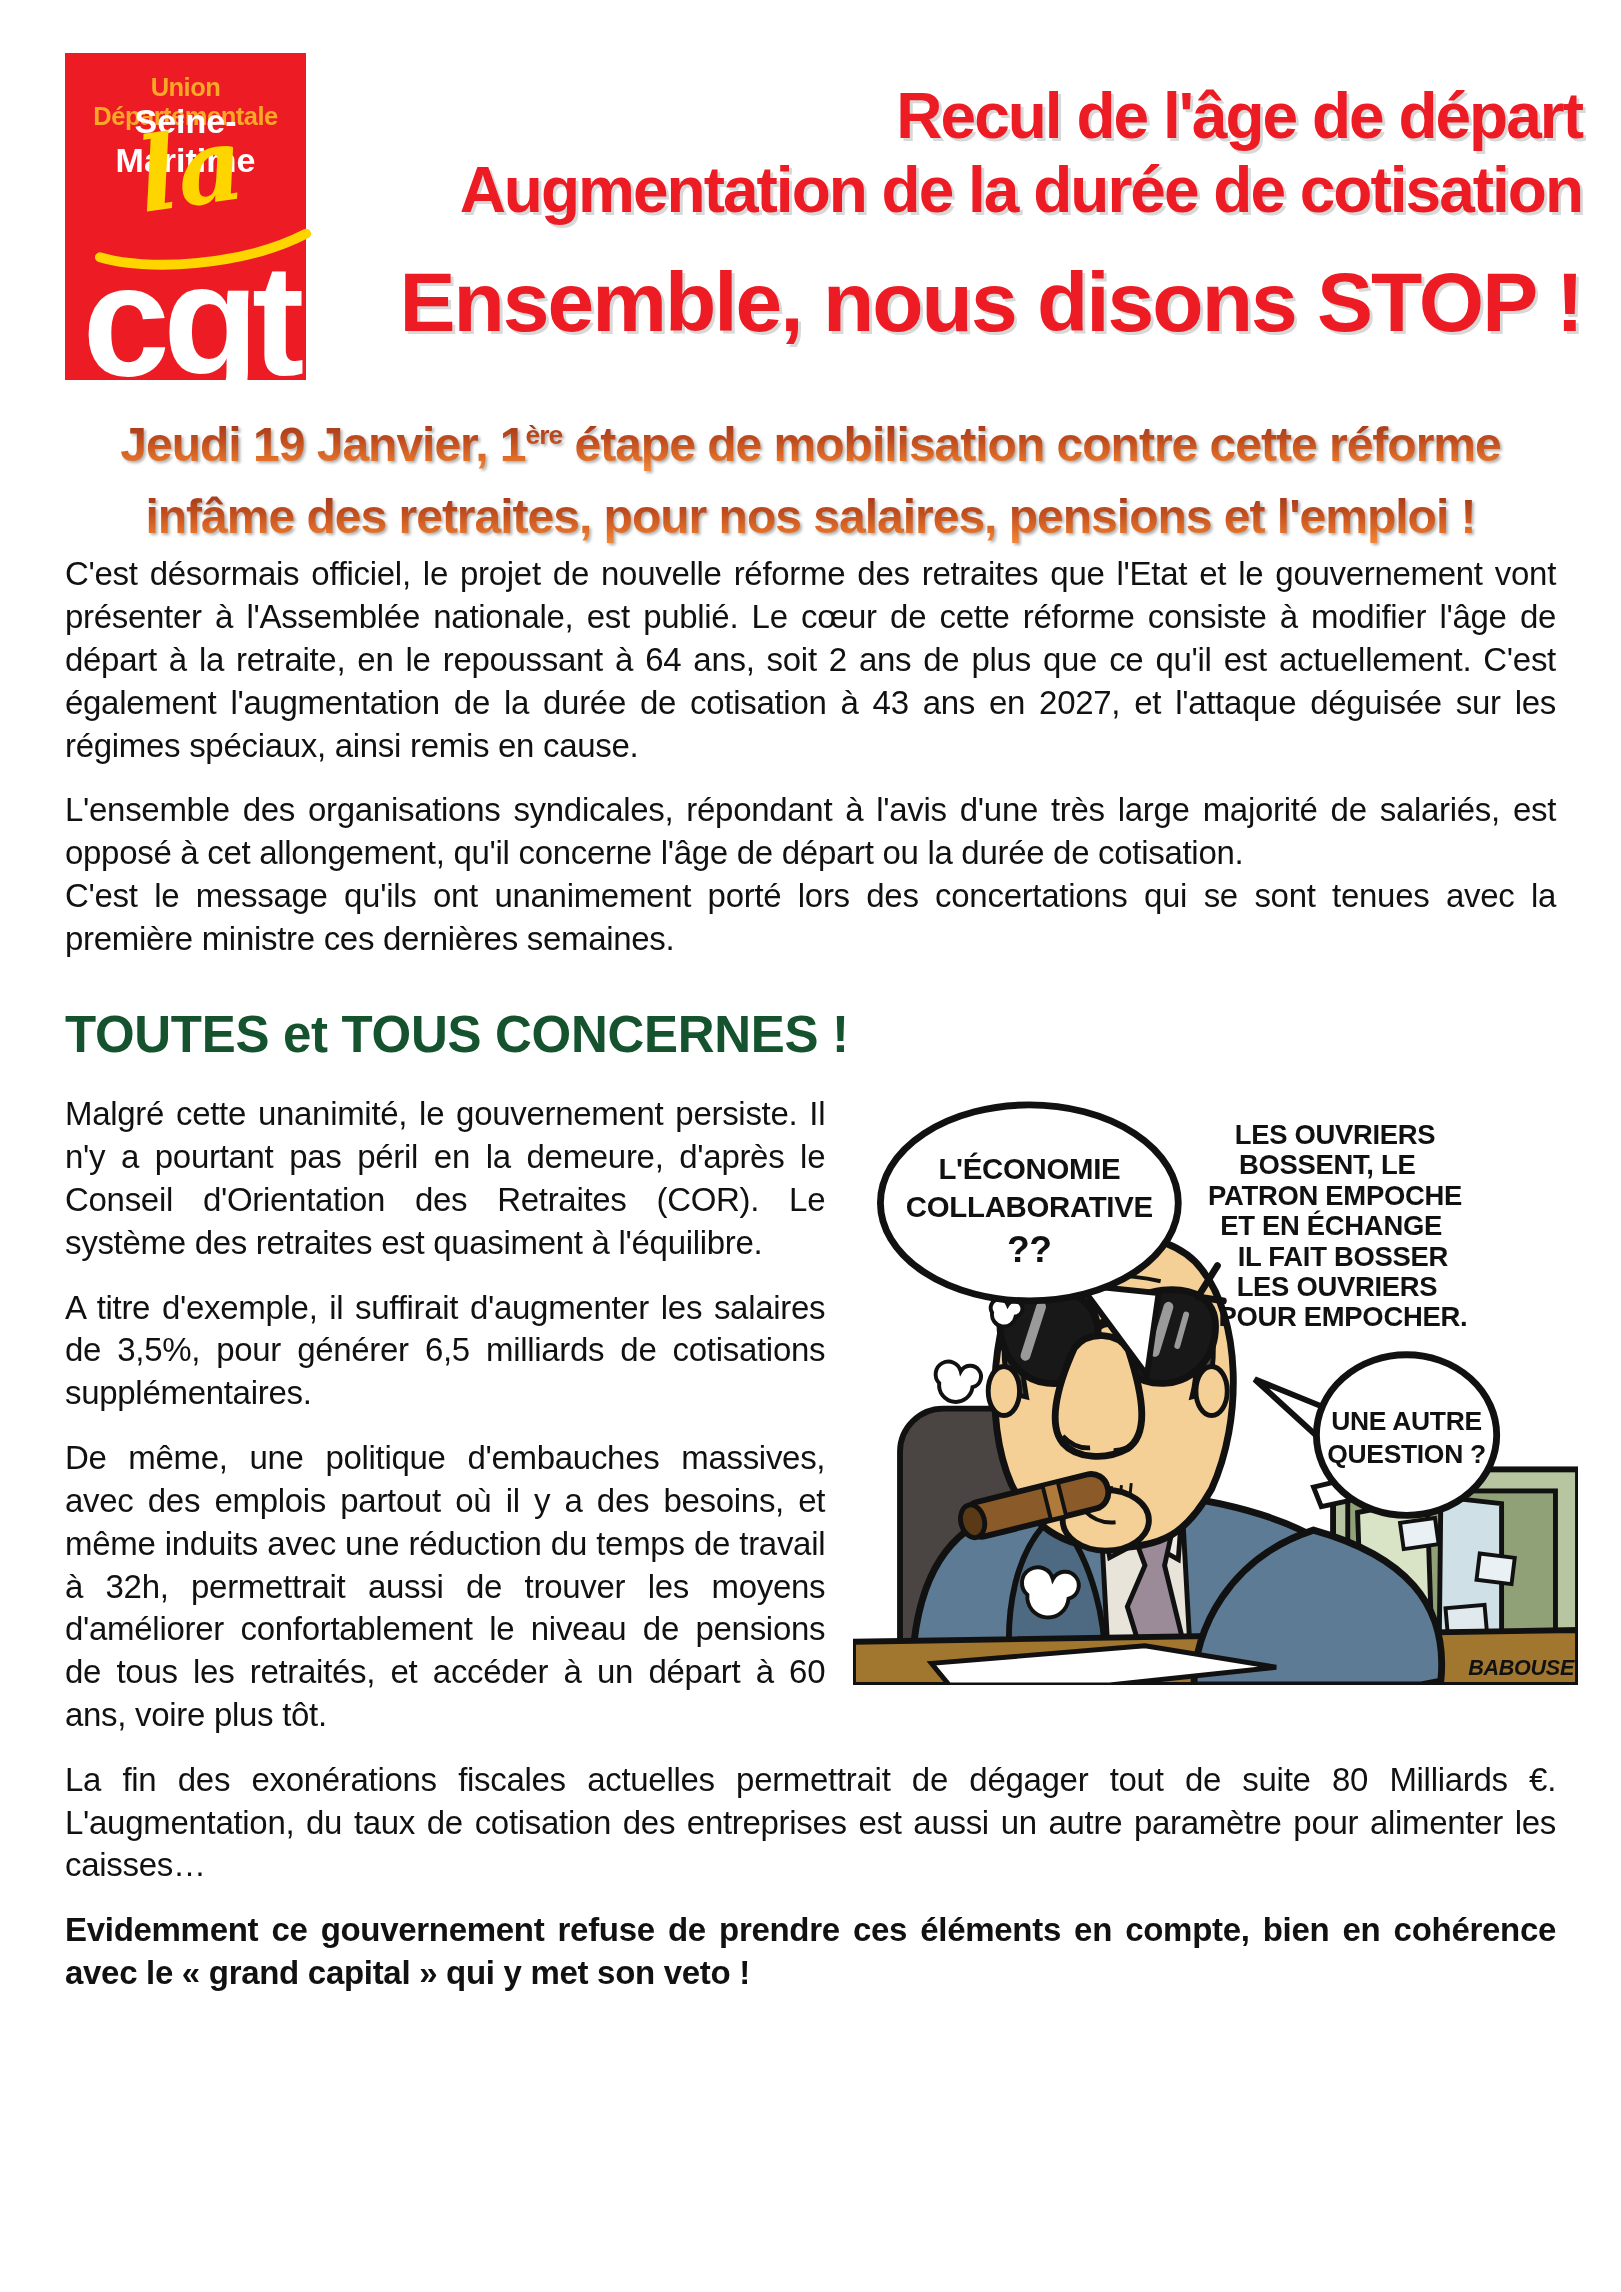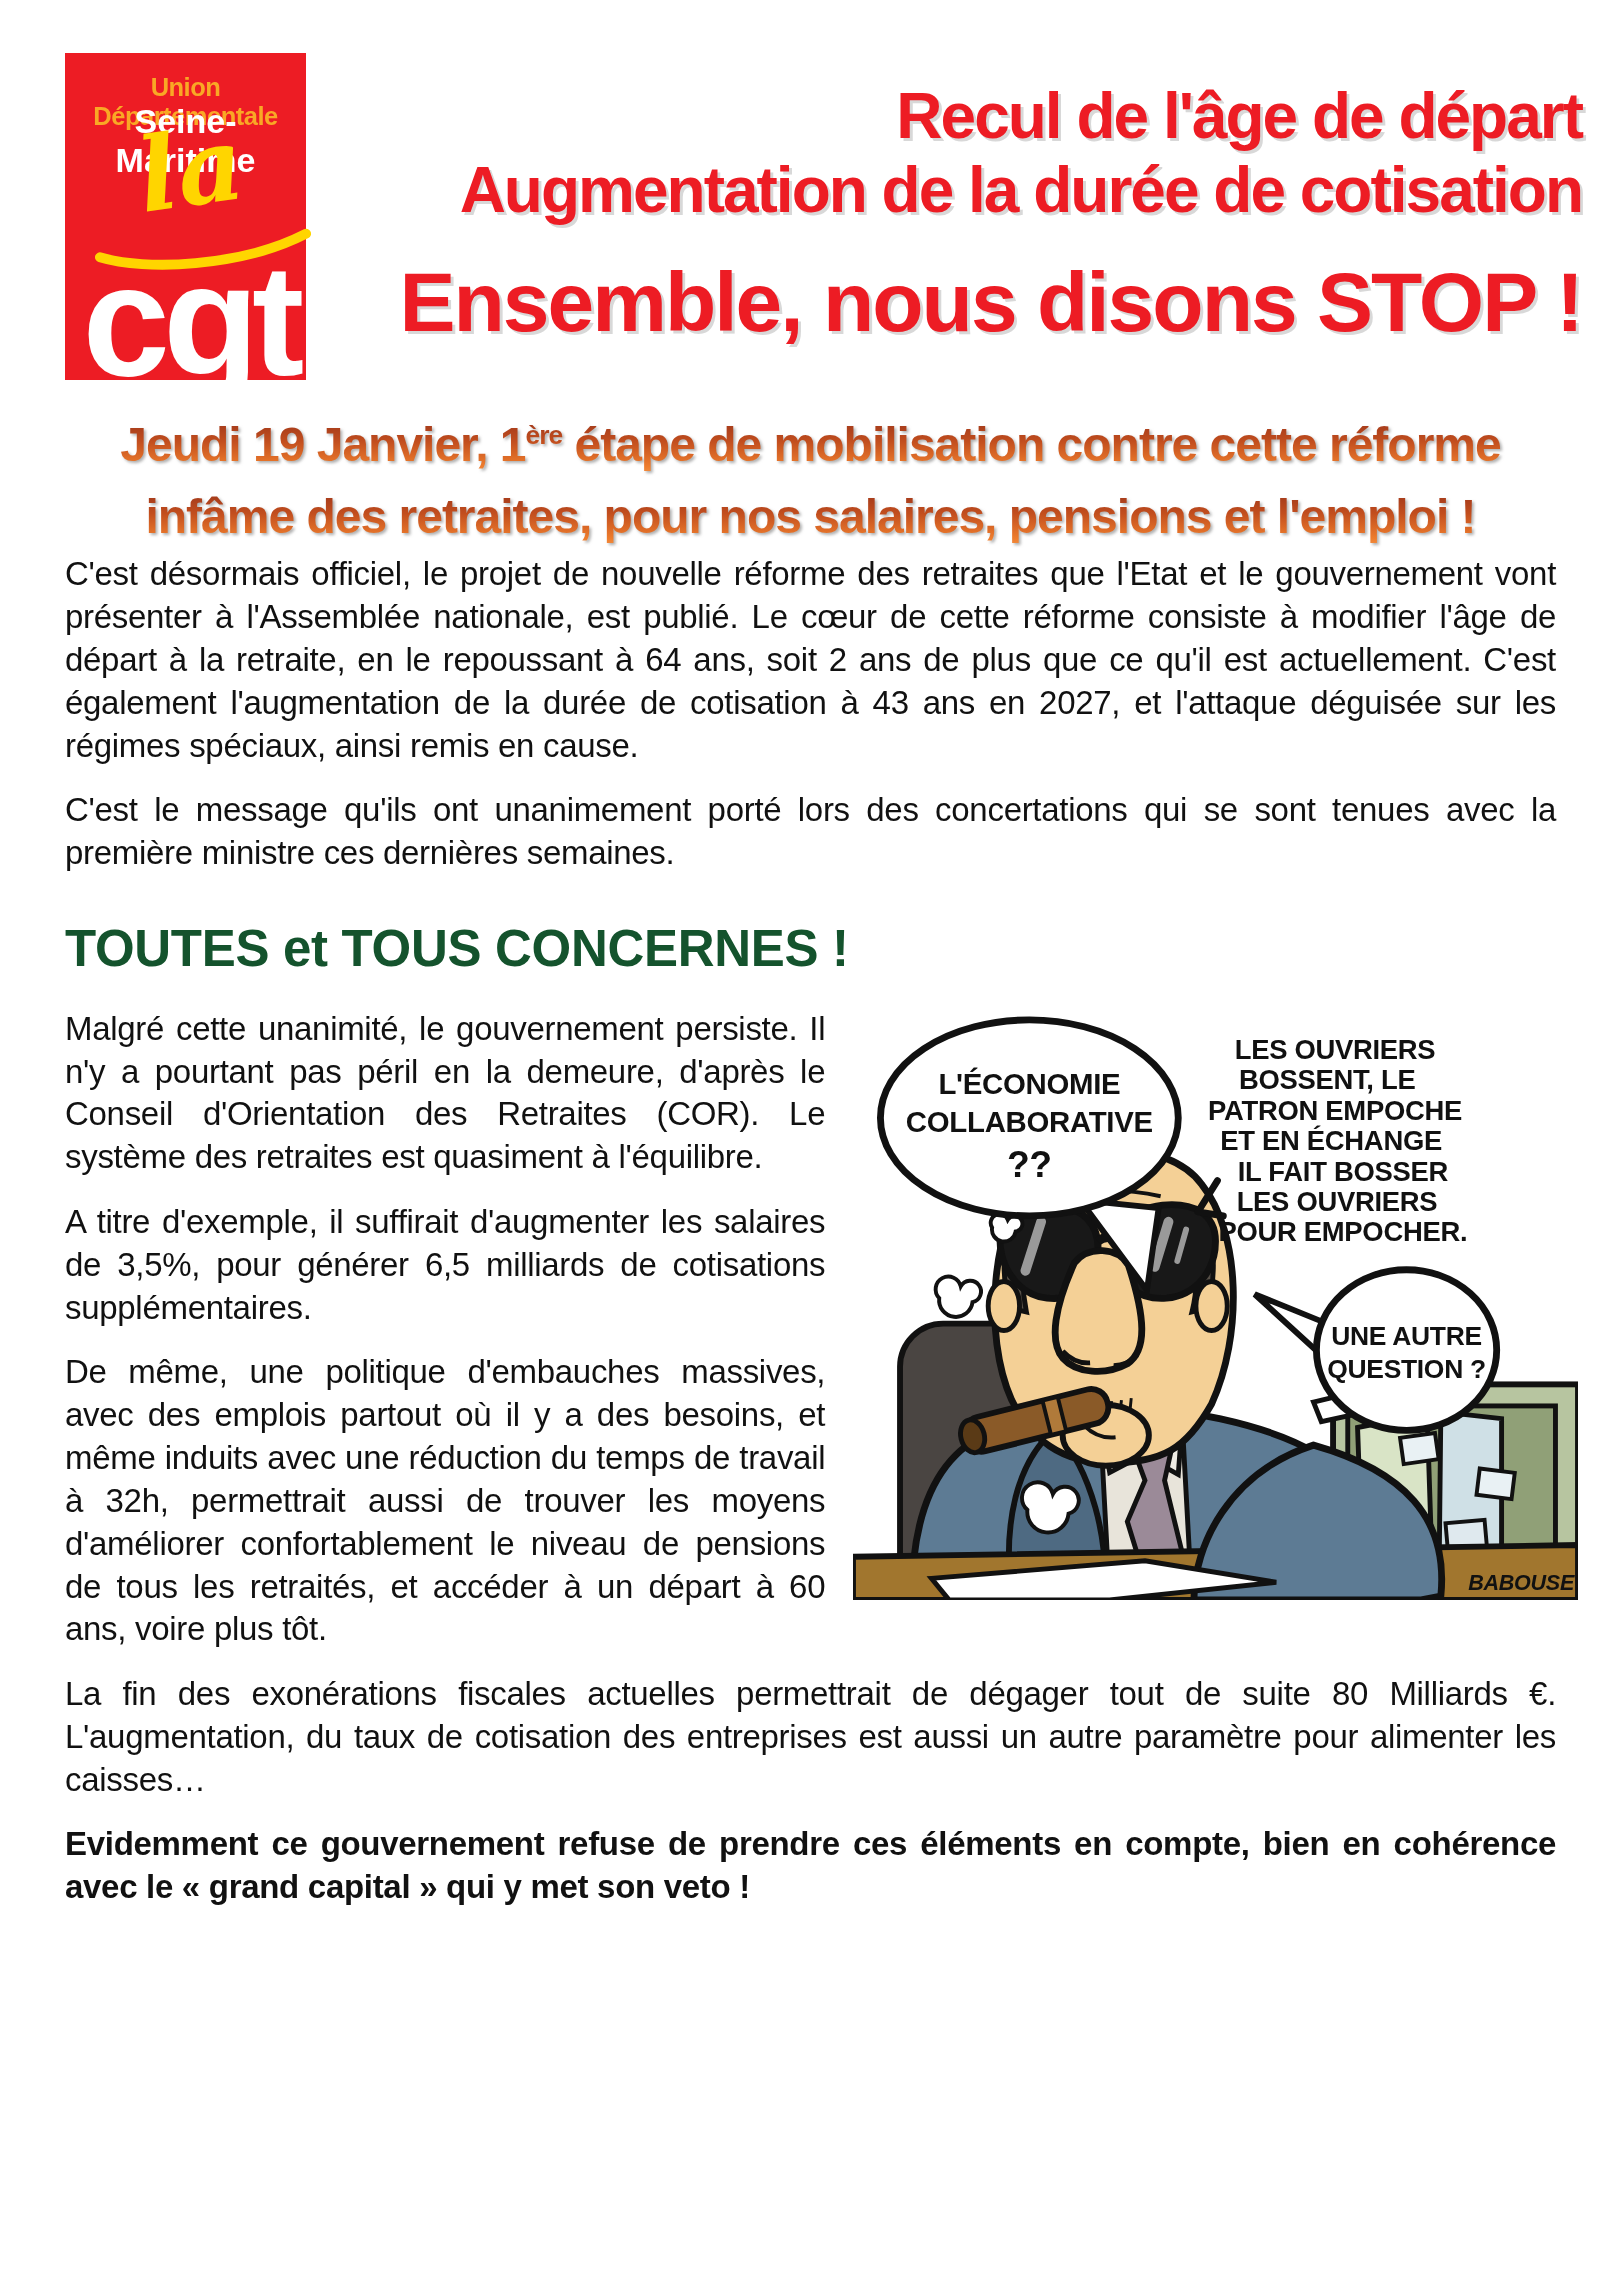--- a/index.html
+++ b/index.html
@@ -75,20 +75,21 @@
     <div>
       <span class="k-line"><span>Jeudi 19 Janvier, 1</span><sup>ère</sup><span> étape de mobilisation contre cette réforme</span></span>
     </div>
     <div>
       <span class="k-line">infâme des retraites, pour nos salaires, pensions et l'emploi !</span>
     </div>
   </div>
 
   <main class="content">
     <p>C'est désormais officiel, le projet de nouvelle réforme des retraites que l'Etat et le gouvernement vont présenter à l'Assemblée nationale, est publié. Le cœur de cette réforme consiste à modifier l'âge de départ à la retraite, en le repoussant à 64 ans, soit 2 ans de plus que ce qu'il est actuellement. C'est également l'augmentation de la durée de cotisation à 43 ans en 2027, et l'attaque déguisée sur les régimes spéciaux, ainsi remis en cause.</p>
+    <p class="no-gap">L'ensemble des organisations syndicales, répondant à l'avis d'une très large majorité de salariés, est opposé à cet allongement, qu'il concerne l'âge de départ ou la durée de cotisation.</p>
     <p>C'est le message qu'ils ont unanimement porté lors des concertations qui se sont tenues avec la première ministre ces dernières semaines.</p>
 
     <h2 class="section-title">TOUTES et TOUS CONCERNES !</h2>
 
     <section>
 
       <figure class="cartoon">
         <svg width="725" height="588" viewBox="0 0 740 600" style="font-size:34px">
 
           <rect x="48" y="318" width="152" height="300" rx="44" fill="#4a4542" stroke="#111" stroke-width="6"></rect>

